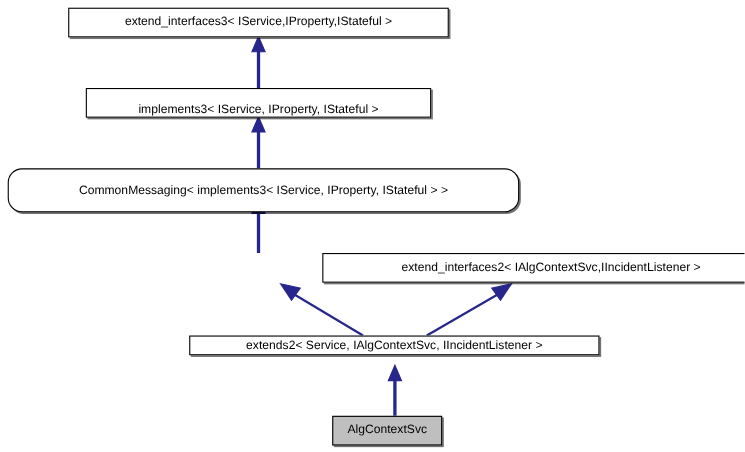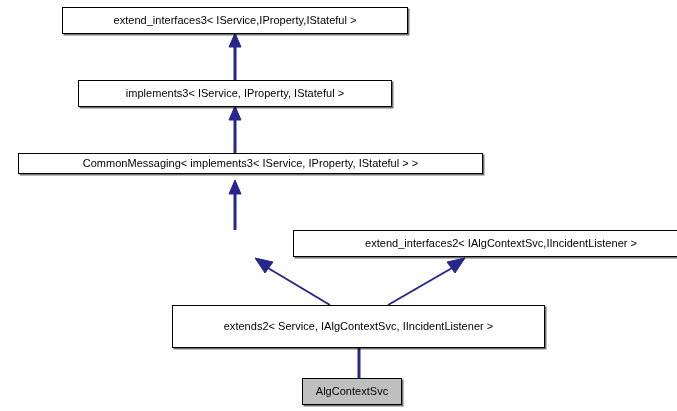--- a/index.html
+++ b/index.html
@@ -80,34 +80,34 @@
     <g>
       <line x1="359" y1="378" x2="359" y2="345" stroke="#26268c" stroke-width="3"></line>
       <polygon points="359,332 353,346 365,346" fill="#26268c" stroke="#26268c" stroke-width="1"></polygon>
     </g>
   </svg>
 
   <div class="node" style="left:62px; top:7px; width:346px; height:27px;">
     <span class="node-label">extend_interfaces3&lt; IService,IProperty,IStateful &gt;</span>
   </div>
 
-  <div class="node" style="left:78px; top:80px; width:314px; height:27px;">
+  <div class="node" style="left:78px; top:80px; width:314px; height:27px;align-items:flex-end;">
     <span class="node-label">implements3&lt; IService, IProperty, IStateful &gt;</span>
   </div>
 
-  <div class="node" style="left:18px; top:153px; width:465px; height:21px;">
+  <div class="node" style="left:7px; top:153px; width:465px; height:40px;border-radius:13px;">
     <span class="node-label">CommonMessaging&lt; implements3&lt; IService, IProperty, IStateful &gt; &gt;</span>
   </div>
 
 
   <div class="node" style="left:293px; top:230px; width:416px; height:27px;justify-content:center;">
     <span class="node-label">extend_interfaces2&lt; IAlgContextSvc,IIncidentListener &gt;</span>
   </div>
 
-  <div class="node" style="left:172px; top:305px; width:373px; height:43px;">
+  <div class="node" style="left:172px; top:305px; width:373px; height:18px;">
     <span class="node-label">extends2&lt; Service, IAlgContextSvc, IIncidentListener &gt;</span>
   </div>
 
   <div class="node current" style="left:302px; top:378px; width:100px; height:27px;">
     <span class="node-label">AlgContextSvc</span>
   </div>
 
 </div>
 
 </body></html>

